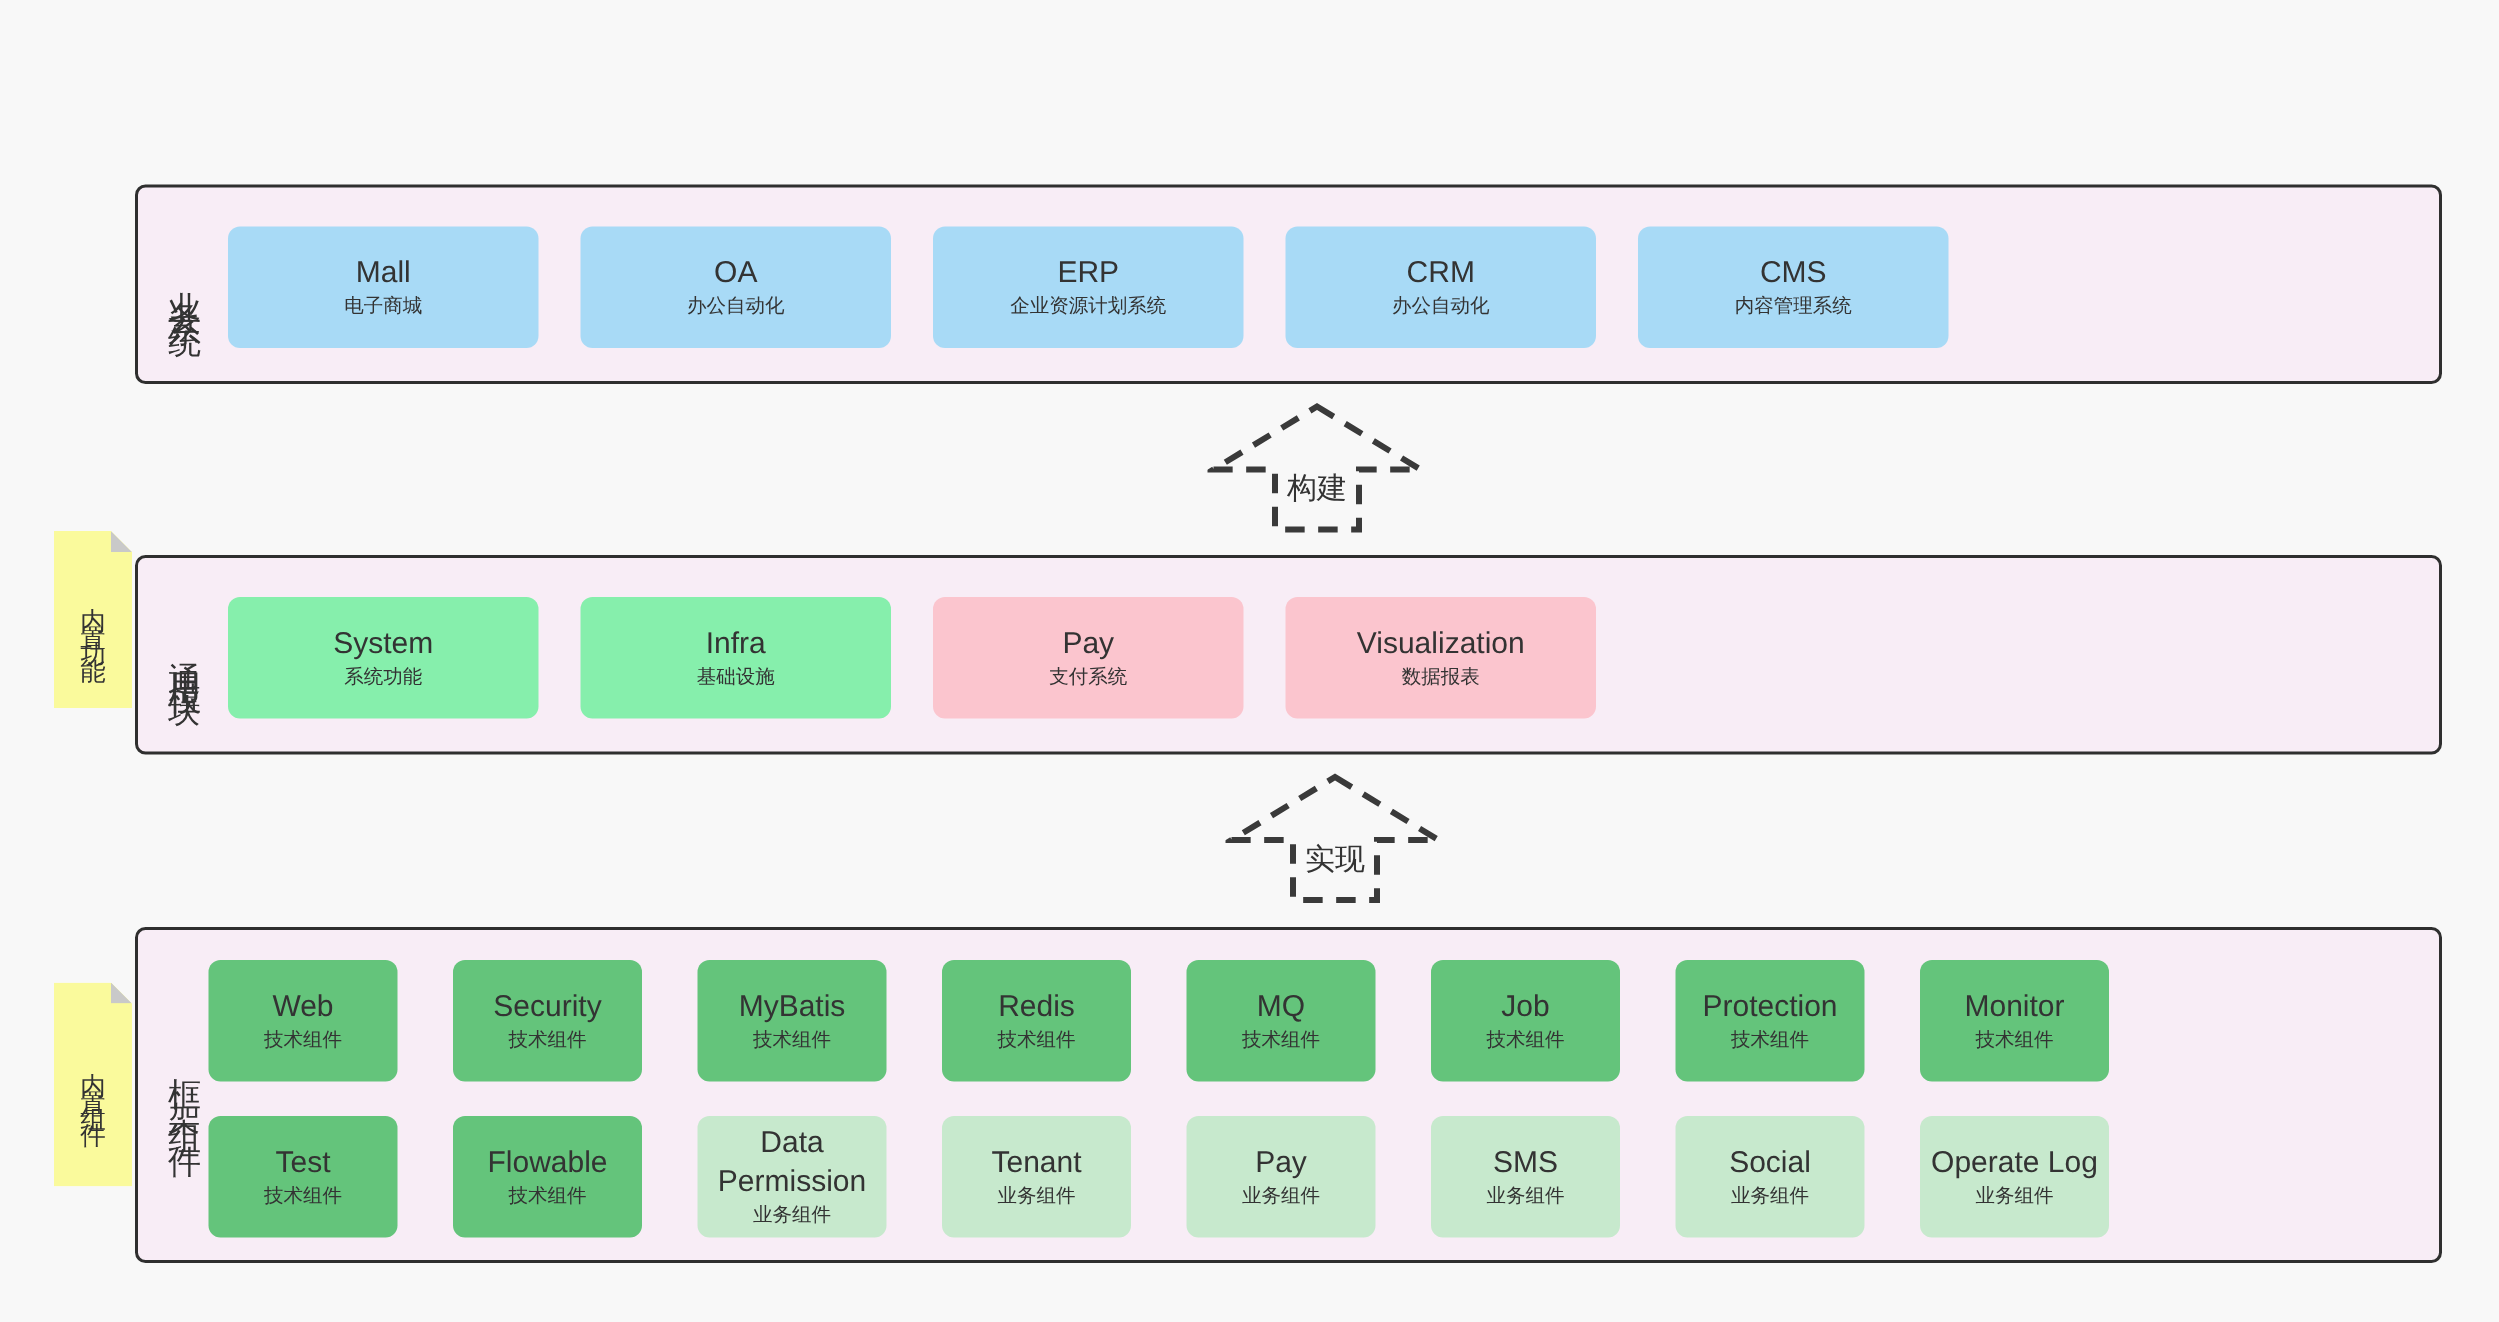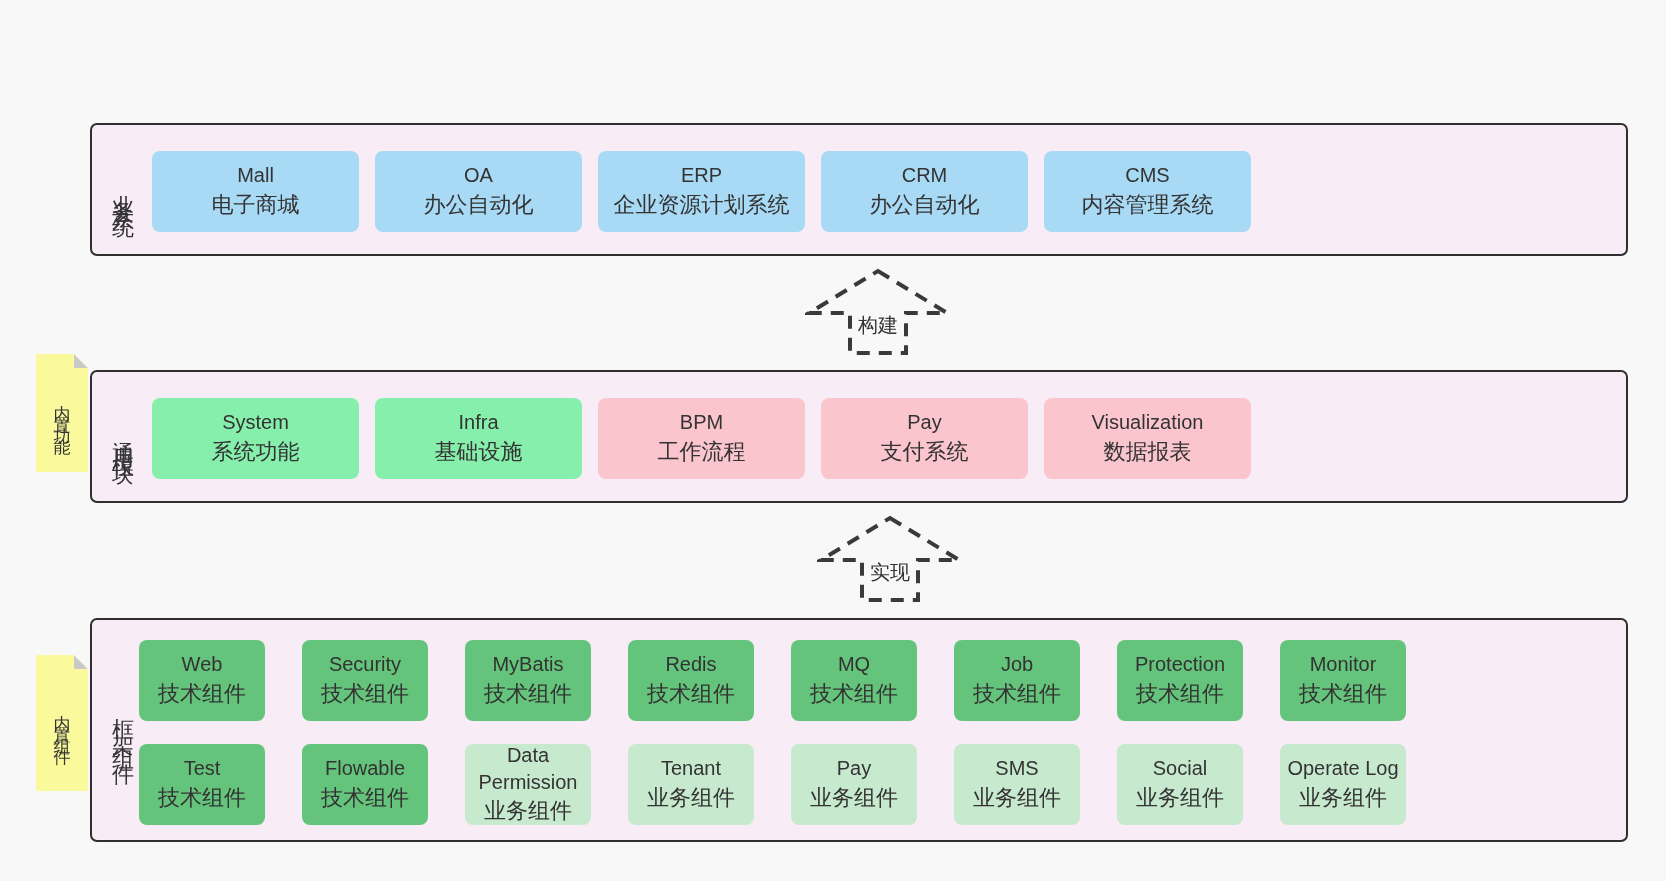--- a/index.html
+++ b/index.html
@@ -17,33 +17,33 @@
   #p-components{top:618px;height:224px}
 
   .vlabel{
     position:absolute;left:16px;top:50%;transform:translateY(-48%);
     writing-mode:vertical-rl;font-size:22px;letter-spacing:7px;
     color:#333;white-space:nowrap;
   }
   #p-components .vlabel{letter-spacing:15px}
 
   .brow{position:absolute;display:flex}
-  #p-business .brow,#p-modules .brow{left:60px;top:26px;gap:16px}
+  #p-business .brow,#p-modules .brow{left:60px;top:26px;gap:28px}
   #p-components .brow{left:47px;gap:37px}
   #row1{top:20px}
   #row2{top:124px}
 
   .box{
     width:207px;height:81px;border-radius:8px;
     display:flex;flex-direction:column;align-items:center;justify-content:center;
     text-align:center;box-sizing:border-box;padding:2px 6px;
   }
   #p-components .box{width:126px;height:81px}
   .bn{font-size:20px;line-height:1.32}
-  .bs{font-size:22px;line-height:1.45}
+  .bs{font-size:13px;line-height:1.45}
 
   .blue{background:#a8daf6}
   .red{background:#86efac}
   .pink{background:#fbc5ce}
   .green{background:#64c47b}
   .lgreen{background:#c7e9cd}
 
   .note{
     position:absolute;width:52px;background:#fafa9c;
     clip-path:polygon(0 0,calc(100% - 14px) 0,100% 14px,100% 100%,0 100%);
@@ -108,24 +108,20 @@
     <div class="brow">
       <div class="box red">
         <span class="bn">System</span>
         <span class="bs">系统功能</span>
       </div>
       <div class="box red">
         <span class="bn">Infra</span>
         <span class="bs">基础设施</span>
       </div>
       <div class="box pink">
-        <span class="bn">BPM</span>
-        <span class="bs">工作流程</span>
-      </div>
-      <div class="box pink">
         <span class="bn">Pay</span>
         <span class="bs">支付系统</span>
       </div>
       <div class="box pink">
         <span class="bn">Visualization</span>
         <span class="bs">数据报表</span>
       </div>
     </div>
   </section>
 

